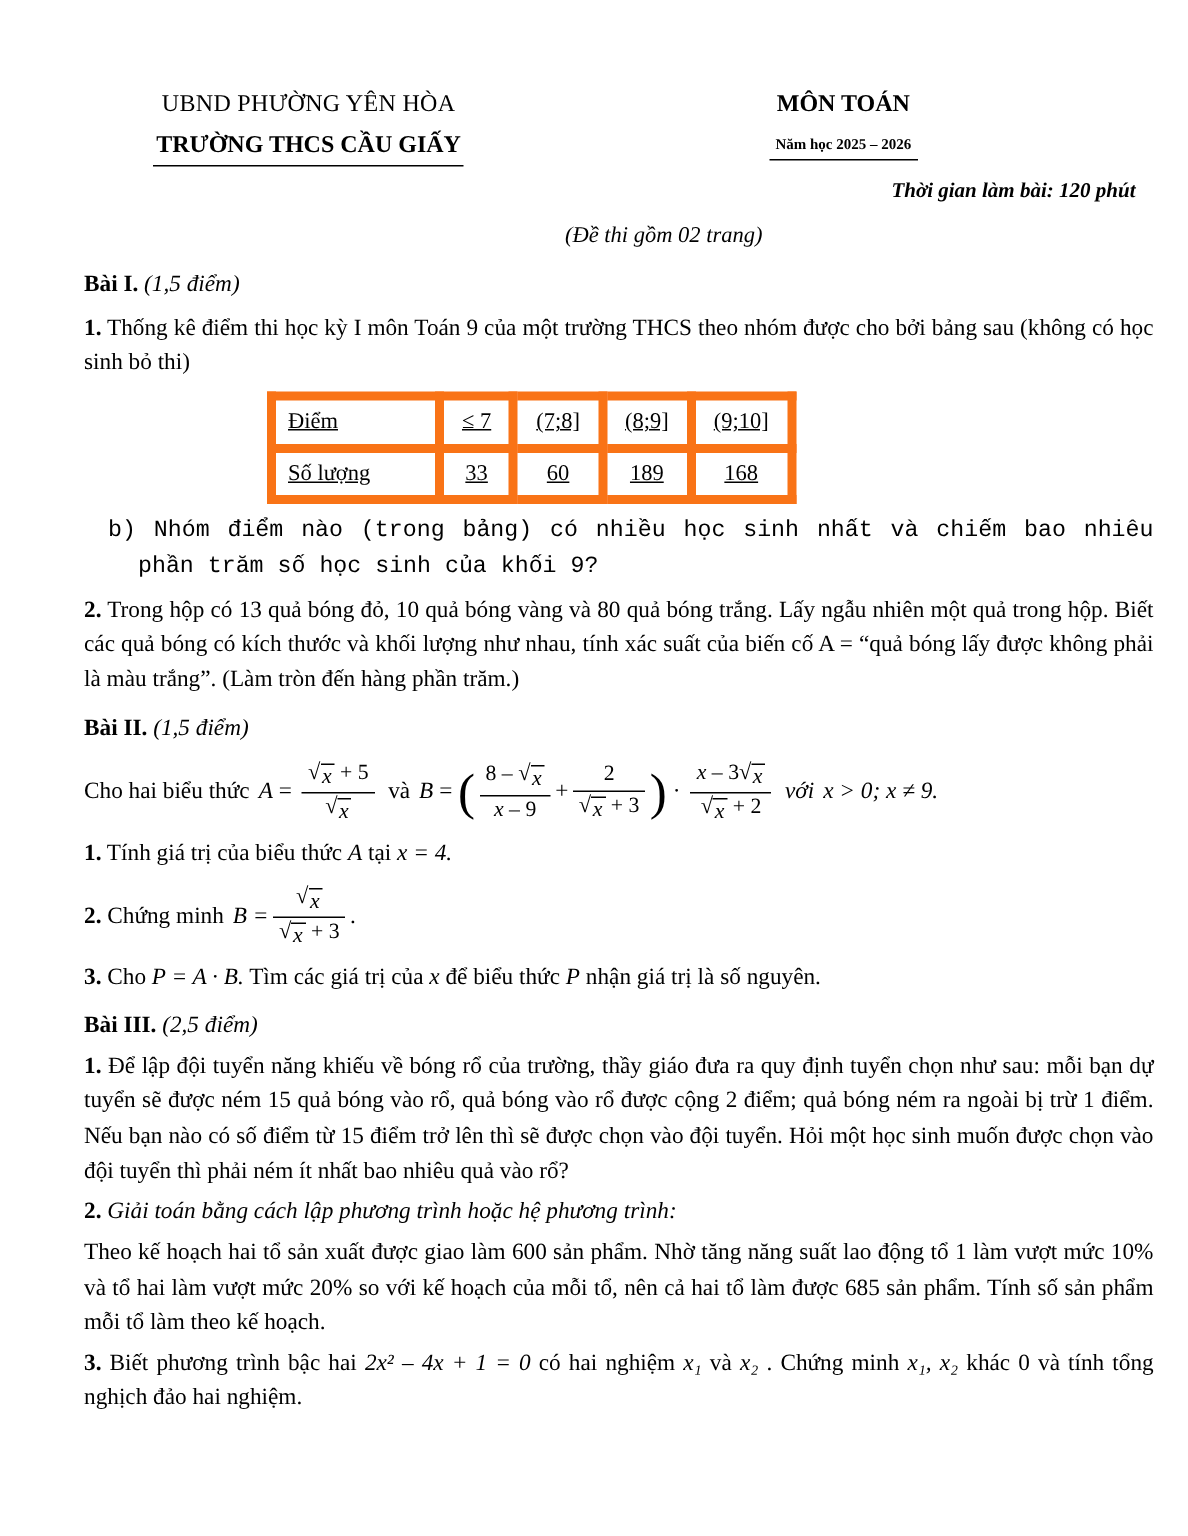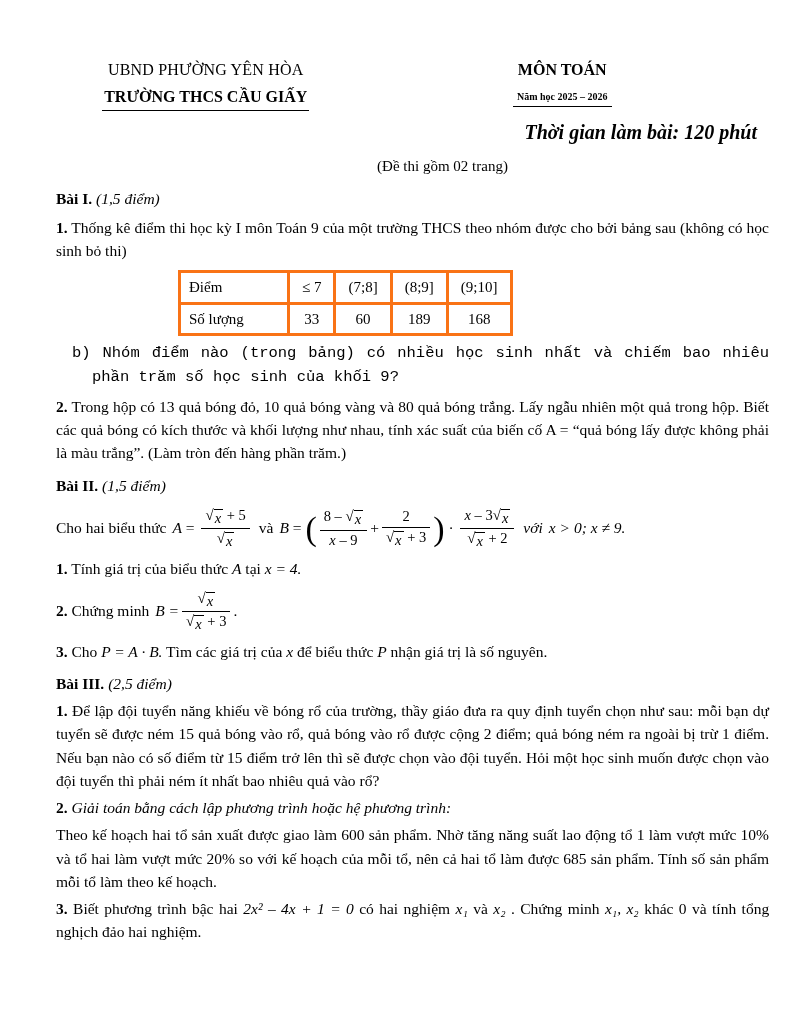--- a/index.html
+++ b/index.html
@@ -62,29 +62,30 @@
   }
   .hr-line3 {
     font-size: 10px;
     font-weight: bold;
     display: inline-block;
     border-bottom: 1.2px solid #000;
     padding: 0 4px 2px 4px;
     margin-top: 7px;
   }
   .hr-line4 {
-    font-size: 20px;
+    font-size: 14px;
     font-weight: bold;
     font-style: italic;
     margin-top: 10px;
     text-align: right;
     padding-right: 12px;
   }
   .subnote {
     text-align: center;
+    font-style: italic;
     font-size: 15px;
     margin-top: 8px;
     margin-bottom: 6px;
     padding-left: 60px;
   }
   
   .sect-title {
     font-weight: bold;
     margin-top: 9px;
   }
@@ -107,24 +108,25 @@
     text-align: justify;
   }
   .sub-item.second { margin-top: 3px; font-family: Liberation Mono, monospace; }
   
   table.stats {
     border-collapse: collapse;
     margin: 8px 0 6px 122px;
     font-size: 15px;
   }
   table.stats td {
-    border: 3px solid #f97316;
+    border: 6px solid #f97316;
     padding: 3px 12px;
     text-align: center;
     height: 22px;
+    text-decoration: underline;
   }
   table.stats td.lbl {
     text-align: left;
     padding-left: 8px;
     padding-right: 20px;
     min-width: 78px;
   }
   
   .mathline {
     margin-top: 10px;

